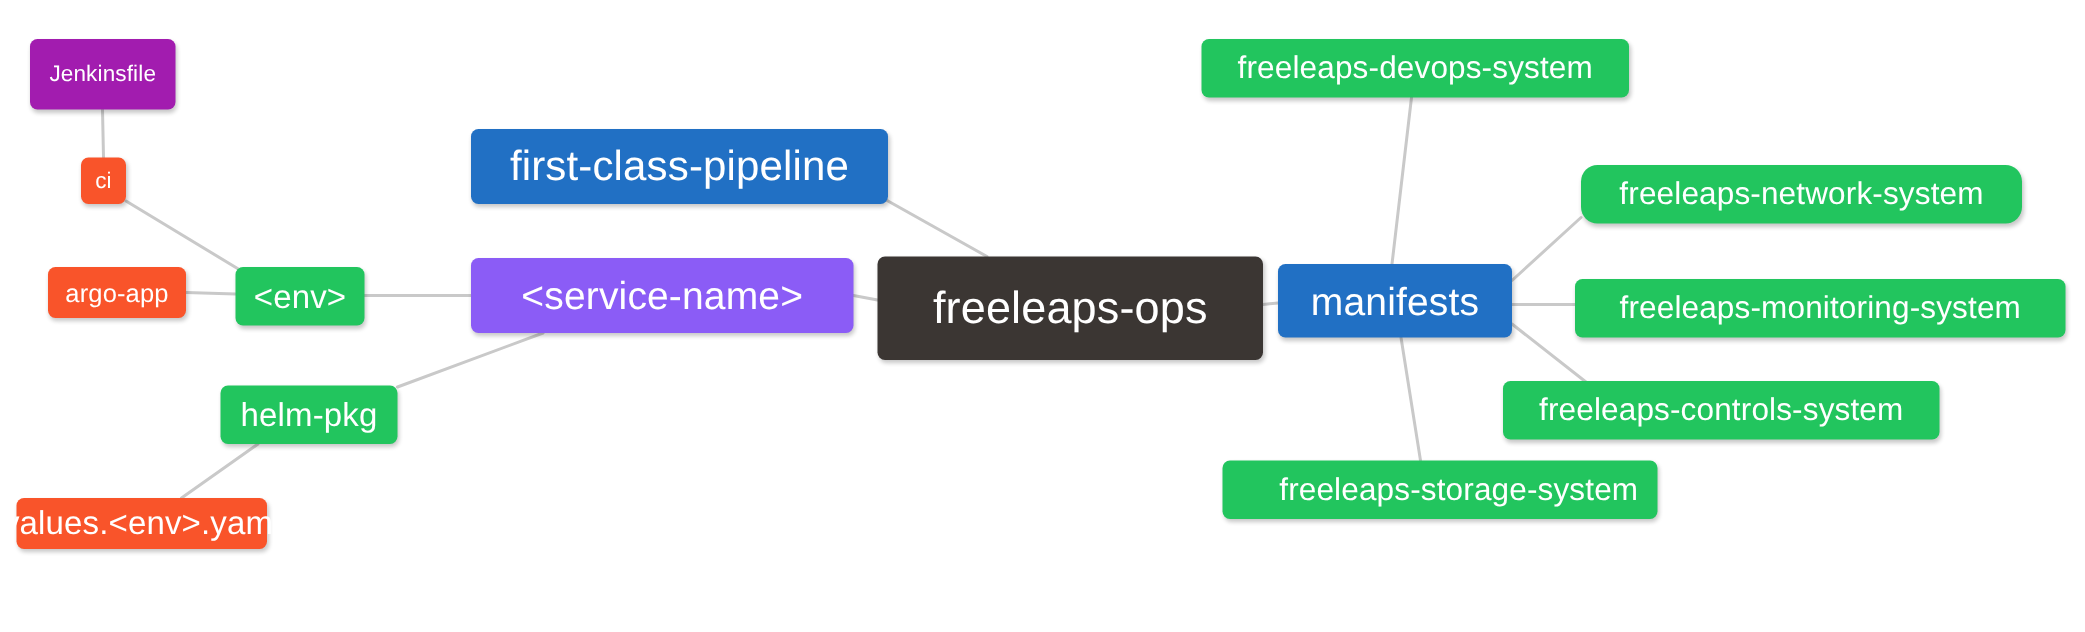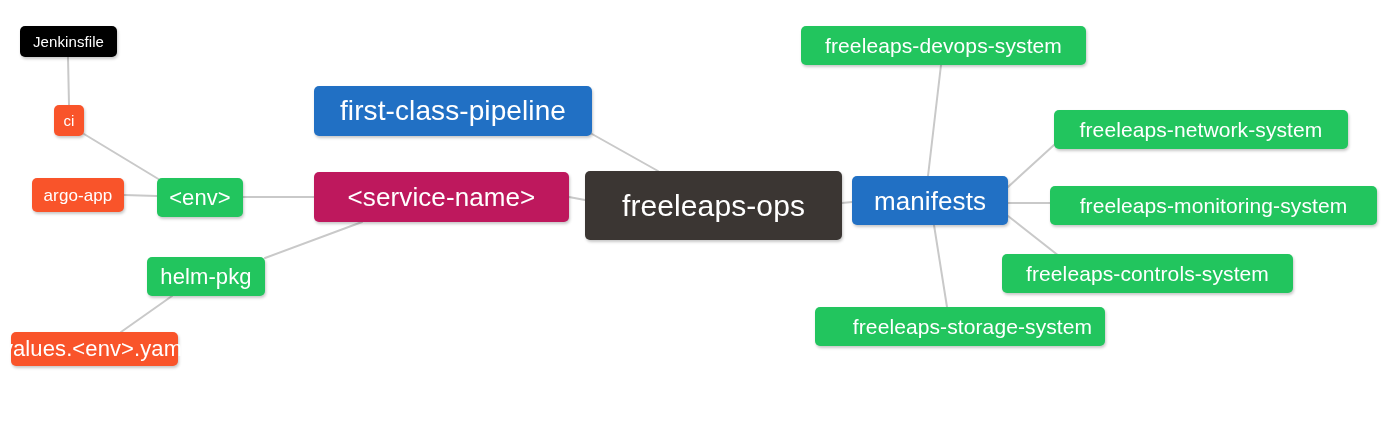--- a/index.html
+++ b/index.html
@@ -60,51 +60,51 @@
       <line x1="941" y1="65" x2="928" y2="176" stroke="#c9c9c9" stroke-width="2" stroke-linecap="round"></line>
       <line x1="1054" y1="145" x2="1008" y2="187" stroke="#c9c9c9" stroke-width="2" stroke-linecap="round"></line>
       <line x1="1050" y1="203" x2="1008" y2="203" stroke="#c9c9c9" stroke-width="2" stroke-linecap="round"></line>
       <line x1="1059" y1="256" x2="1008" y2="216" stroke="#c9c9c9" stroke-width="2" stroke-linecap="round"></line>
       <line x1="947" y1="307" x2="934" y2="225" stroke="#c9c9c9" stroke-width="2" stroke-linecap="round"></line>
     </svg>
   <div id="node-layer">
       <div class="node" style="left: 585px; top: 171px; width: 257px; height: 69px; background: rgb(59, 54, 51); font-size: 30px;">
         <span class="node-label">freeleaps-ops</span>
       </div>
-      <div class="node" style="left: 314px; top: 172px; width: 255px; height: 50px; background: #be185d; font-size: 26px; text-align: right;">
+      <div class="node" style="left: 314px; top: 172px; width: 255px; height: 50px; background: #8b5cf6; font-size: 26px; text-align: right;">
         <span class="node-label">&lt;service-name&gt;</span>
       </div>
       <div class="node" style="left: 314px; top: 38px; width: 278px; height: 50px; background: rgb(33, 112, 196); font-size: 28px; margin-top: 48px;">
         <span class="node-label">first-class-pipeline</span>
       </div>
       <div class="node" style="left: 852px; top: 176px; width: 156px; height: 49px; background: rgb(33, 112, 196); font-size: 26px; justify-content: center;">
         <span class="node-label">manifests</span>
       </div>
       <div class="node" style="left: 157px; top: 178px; width: 86px; height: 39px; background: rgb(34, 197, 94); font-size: 22px; text-align: right;">
         <span class="node-label">&lt;env&gt;</span>
       </div>
       <div class="node" style="left: 147px; top: 257px; width: 118px; height: 39px; background: rgb(34, 197, 94); font-size: 22px;">
         <span class="node-label">helm-pkg</span>
       </div>
-      <div class="node" style="left: 20px; top: 26px; width: 97px; height: 31px; background: #000000; font-size: 15px;">
+      <div class="node" style="left: 20px; top: 26px; width: 97px; height: 47px; background: #a21caf; font-size: 15px;">
         <span class="node-label">Jenkinsfile</span>
       </div>
       <div class="node" style="left: 54px; top: 105px; width: 30px; height: 31px; background: rgb(249, 84, 42); font-size: 15px;">
         <span class="node-label">ci</span>
       </div>
       <div class="node" style="left: 32px; top: 178px; width: 92px; height: 34px; background: rgb(249, 84, 42); font-size: 17px;">
         <span class="node-label">argo-app</span>
       </div>
       <div class="node" style="left: 11px; top: 332px; width: 167px; height: 34px; background: rgb(249, 84, 42); font-size: 22px;">
         <span class="node-label">values.&lt;env&gt;.yaml</span>
       </div>
       <div class="node" style="left: 801px; top: 26px; width: 285px; height: 39px; background: rgb(34, 197, 94); font-size: 21px; text-align: right;">
         <span class="node-label">freeleaps-devops-system</span>
       </div>
-      <div class="node" style="left: 1054px; top: 110px; width: 294px; height: 39px; background: rgb(34, 197, 94); font-size: 21px;">
+      <div class="node" style="left: 1054px; top: 110px; width: 294px; height: 39px; background: rgb(34, 197, 94); font-size: 21px; border-radius: 11px;">
         <span class="node-label">freeleaps-network-system</span>
       </div>
       <div class="node" style="left: 1050px; top: 186px; width: 327px; height: 39px; background: rgb(34, 197, 94); font-size: 21px;">
         <span class="node-label">freeleaps-monitoring-system</span>
       </div>
       <div class="node" style="left: 1002px; top: 254px; width: 291px; height: 39px; background: rgb(34, 197, 94); font-size: 21px;">
         <span class="node-label">freeleaps-controls-system</span>
       </div>
       <div class="node" style="left: 815px; top: 307px; width: 290px; height: 39px; background: rgb(34, 197, 94); font-size: 21px; padding-left: 25px;">
         <span class="node-label">freeleaps-storage-system</span>

